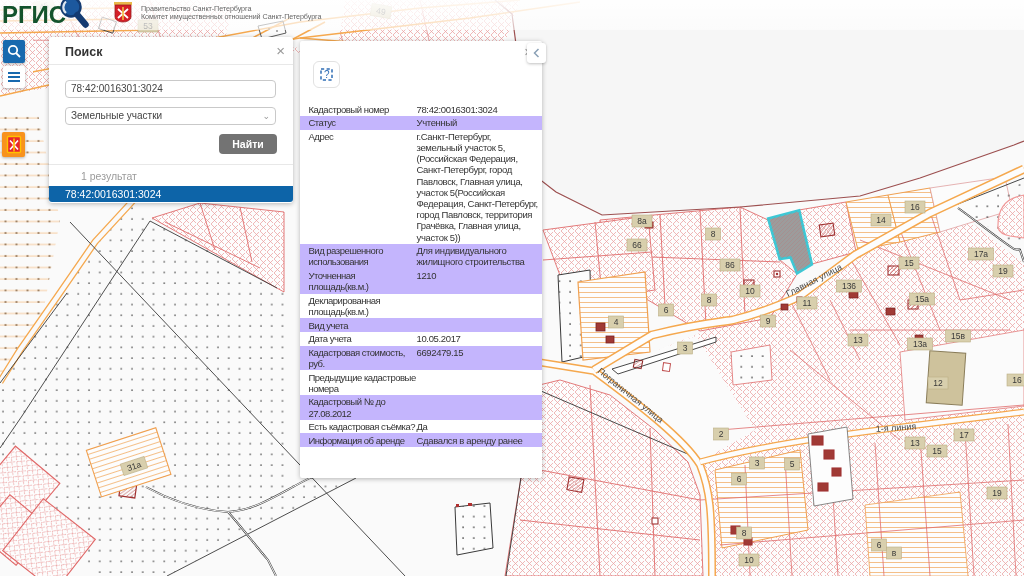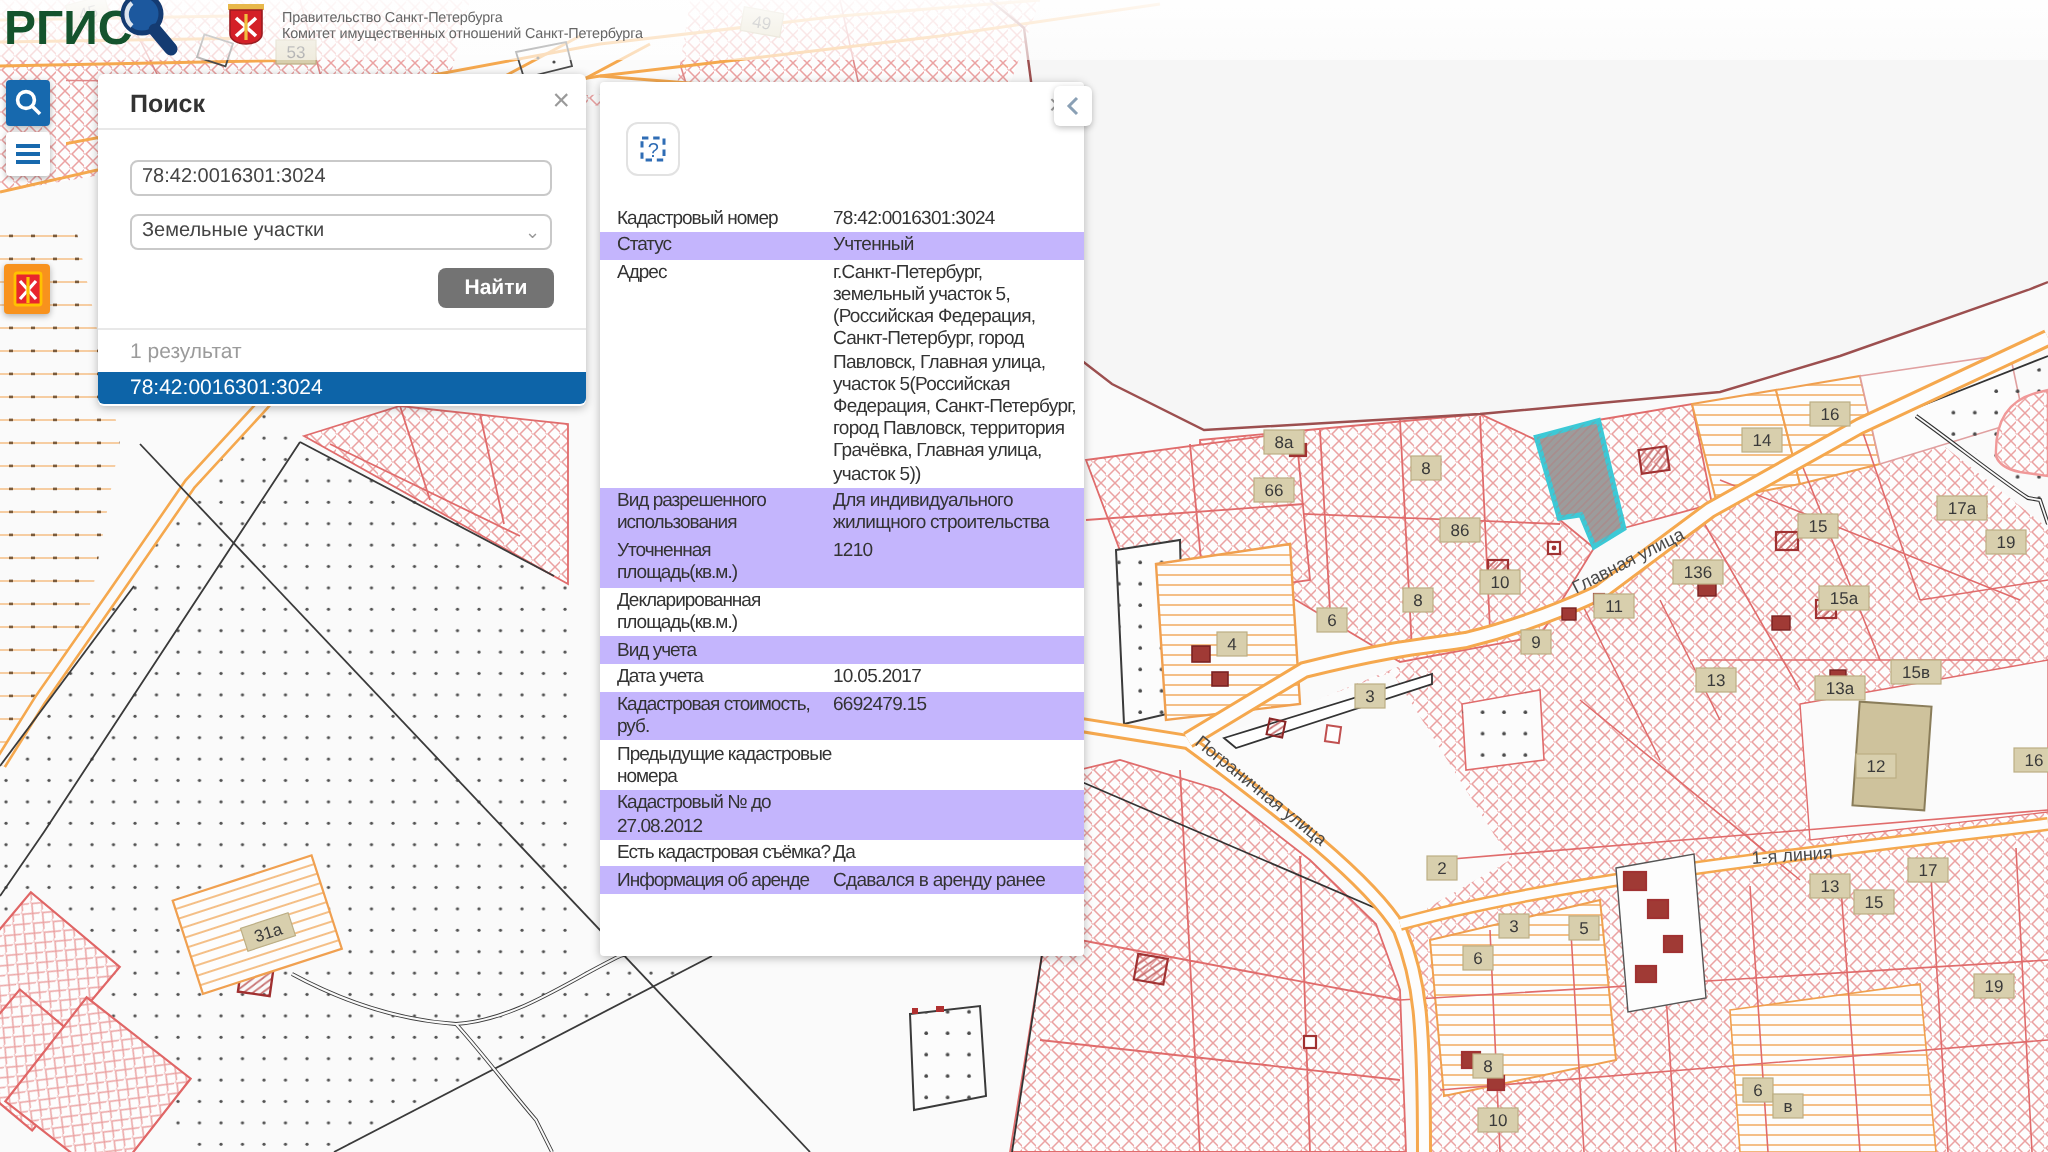--- a/index.html
+++ b/index.html
@@ -16,21 +16,21 @@
   
   #sp{left:33px;top:36.5px;width:244px;height:166px;}
   #sp .title{position:absolute;left:16px;top:8px;font-size:12.5px;font-weight:bold;color:#333;}
   #sp .cls{position:absolute;right:8px;top:5px;font-size:15px;color:#9a9a9a;font-weight:normal;}
   #sp .div1{position:absolute;left:0;top:27px;width:244px;height:1px;background:#e8e8e8;}
   #sp .inp{position:absolute;left:16px;width:199px;height:16px;border:1px solid #c9c9c9;
            border-radius:4px;font-size:10px;color:#444;padding:0 5px;line-height:16px;background:#fff;}
   #sp .btn{position:absolute;left:170px;top:97px;width:58px;height:20px;background:#737373;
            border-radius:4px;color:#fff;font-size:10.5px;font-weight:bold;text-align:center;line-height:20px;}
   #sp .div2{position:absolute;left:0;top:127.5px;width:244px;height:1px;background:#e8e8e8;}
-  #sp .res{position:absolute;left:16px;top:133px;font-size:10.5px;color:#9b9b9b;}
+  #sp .res{position:absolute;left:32px;top:133px;font-size:10.5px;color:#9b9b9b;}
   #sp .row{position:absolute;left:0;top:149px;width:244px;height:16px;background:#0d64a8;
            color:#fff;font-size:10.5px;line-height:16px;border-radius:0 0 3px 3px;}
   #sp .row span{margin-left:16px;}
   .chev{color:#999;font-size:9px;}
   
   #ip{left:283.5px;top:40.5px;width:242px;height:437px;border-radius:2px;}
   #ip .title{position:absolute;left:13px;top:5px;font-size:11.5px;font-weight:bold;color:#222;letter-spacing:-0.55px;white-space:nowrap;}
   #ip .cls{position:absolute;right:9px;top:3px;font-size:14px;color:#9a9a9a;}
   #qbtn{position:absolute;left:13px;top:20px;width:25px;height:25px;border:1px solid #e2e2e2;
         border-radius:6px;background:#fff;}

